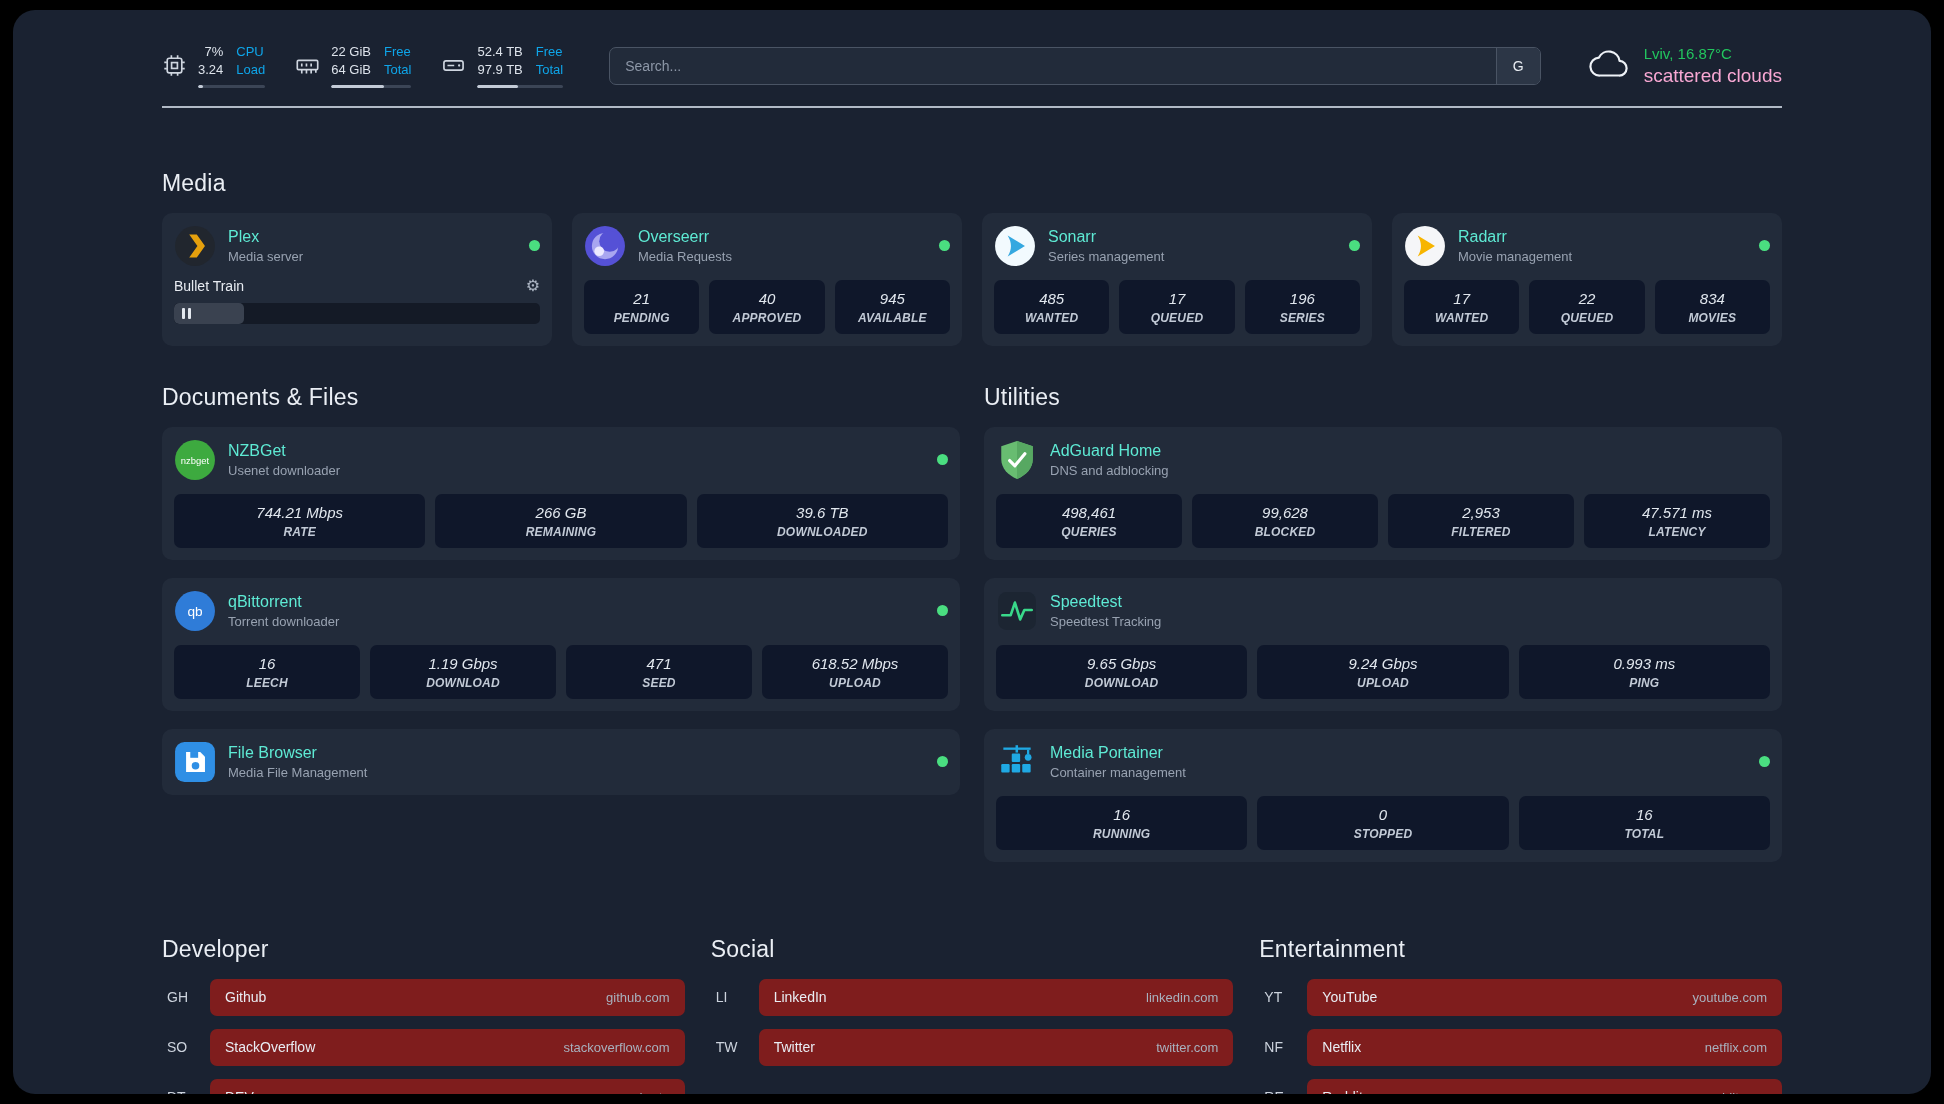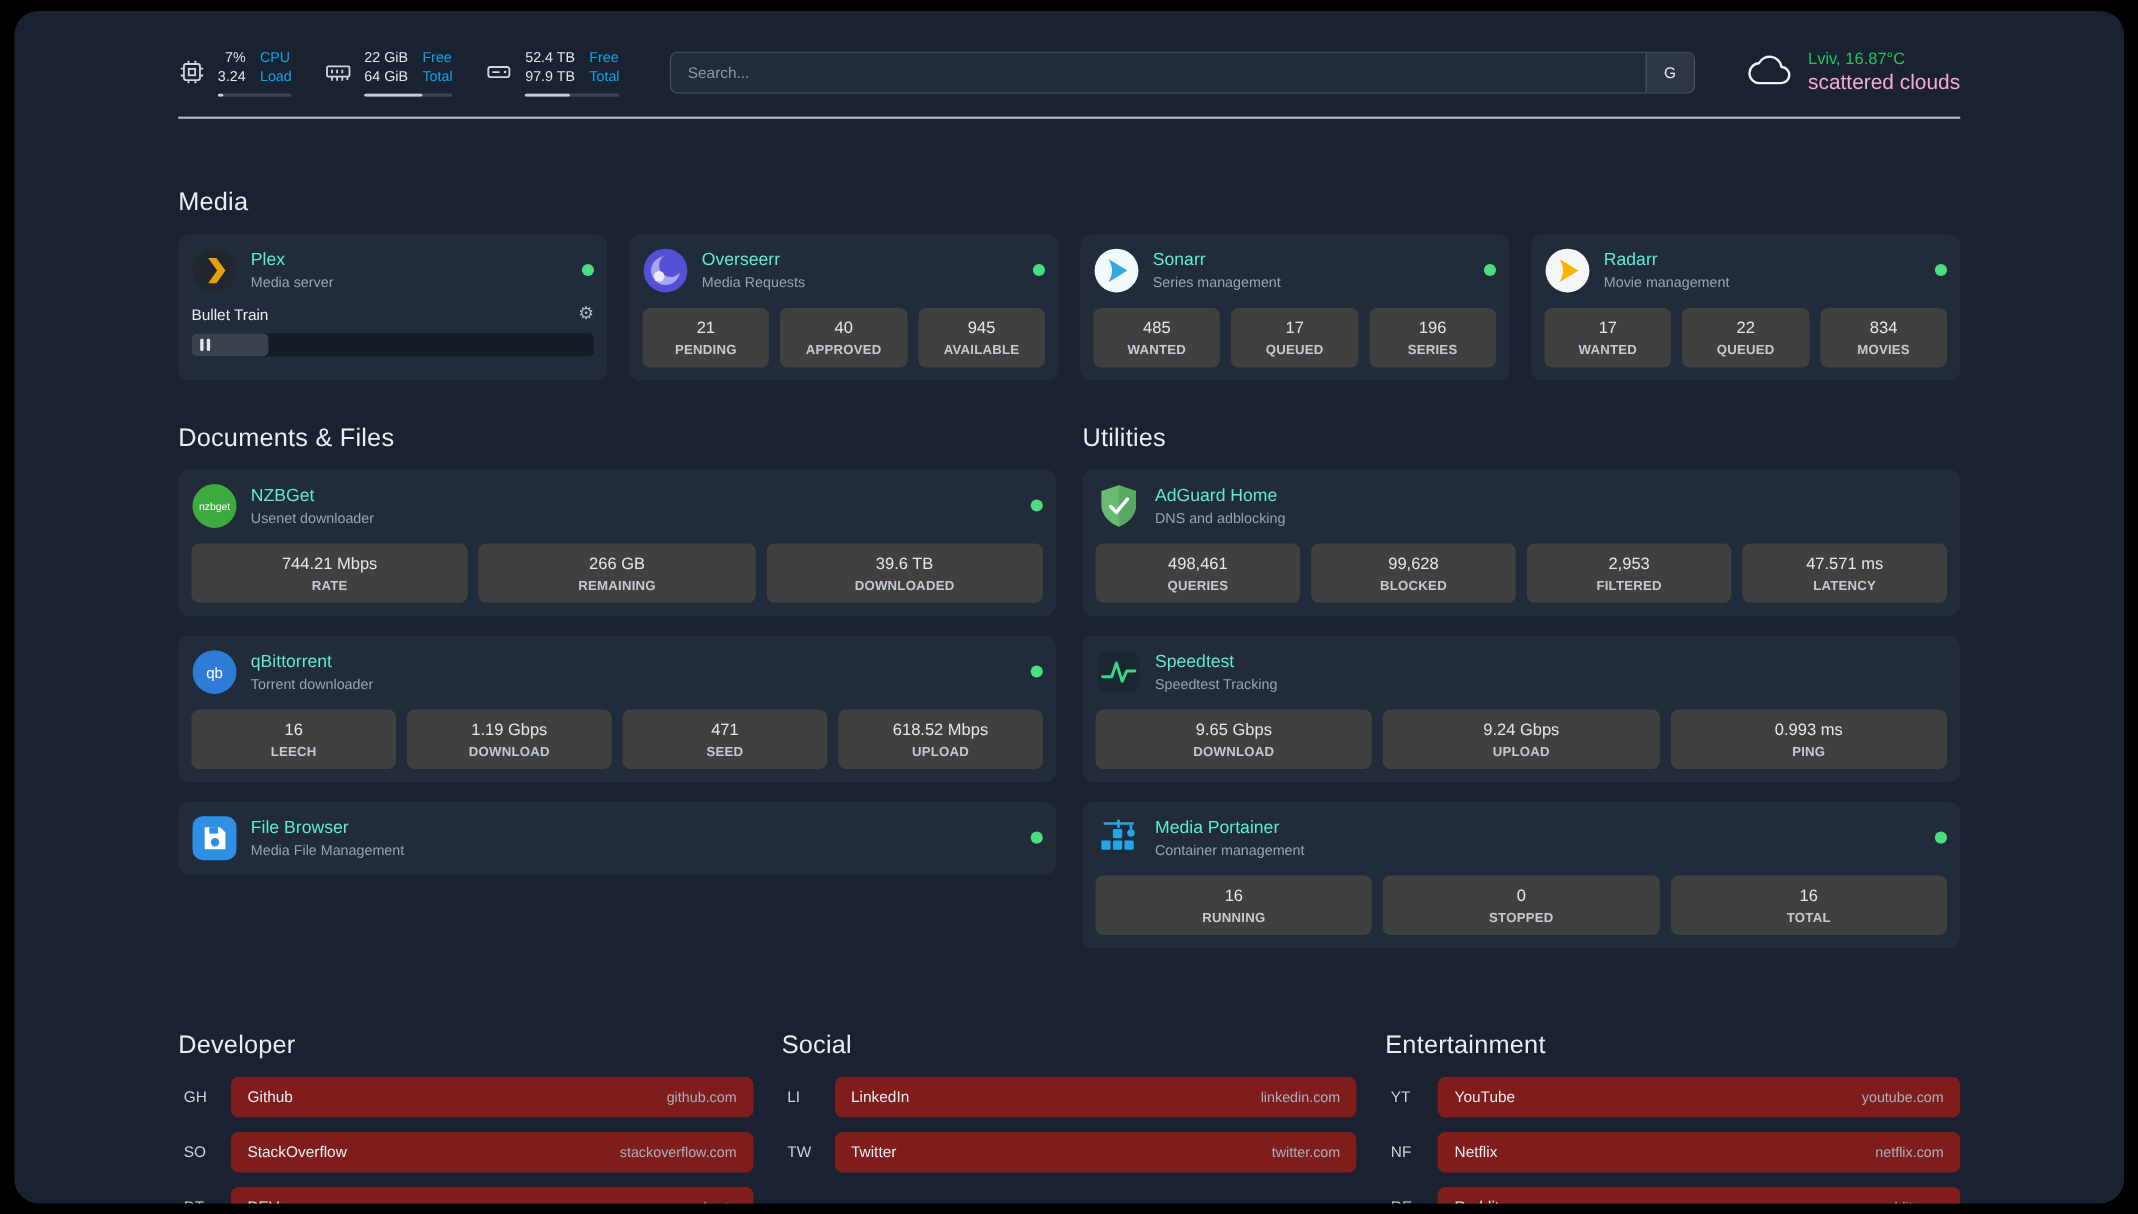--- a/index.html
+++ b/index.html
@@ -52,21 +52,21 @@
   
   .card { background:#222b3a; border-radius:10px; padding:12px; cursor:pointer; }
   .card-head { display:flex; align-items:center; gap:12px; }
   .app-icon { width:42px; height:42px; flex:0 0 auto; }
   .app-icon svg { width:100%; height:100%; display:block; }
   .app-name { font-size:16px; color:#5eead4; }
   .app-desc { font-size:13px; color:#98a2b1; margin-top:3px; }
   .status-dot { width:11px; height:11px; border-radius:50%; background:#4ade80; margin-left:auto; flex:0 0 auto; }
 
   .stats { display:flex; gap:10px; margin-top:13px; }
-  .stat { flex:1; background:#404040; border-radius:7px; padding:10px 4px 9px; text-align:center; }
+  .stat { flex:1; background:#0f172a; border-radius:7px; padding:10px 4px 9px; text-align:center;font-style:italic; }
   .stat-value { font-size:15px; color:#e1e7ee; }
   .stat-label { font-size:12px; font-weight:700; color:#c2cad6; margin-top:4px; letter-spacing:.2px; }
 
   
   .player-top { display:flex; align-items:center; justify-content:space-between; margin-top:11px; }
   .player-title { font-size:14px; color:#e8ecf2; }
   .gear-icon { color:#aab3c1; font-size:16px; line-height:1; cursor:pointer; }
   .player-bar { position:relative; margin-top:9px; height:21px; background:#141a26; border-radius:5px;
     display:flex; align-items:center; overflow:hidden; cursor:pointer; }
   .player-fill { position:absolute; left:0; top:0; bottom:0; background:#3a4250; border-radius:5px; }

